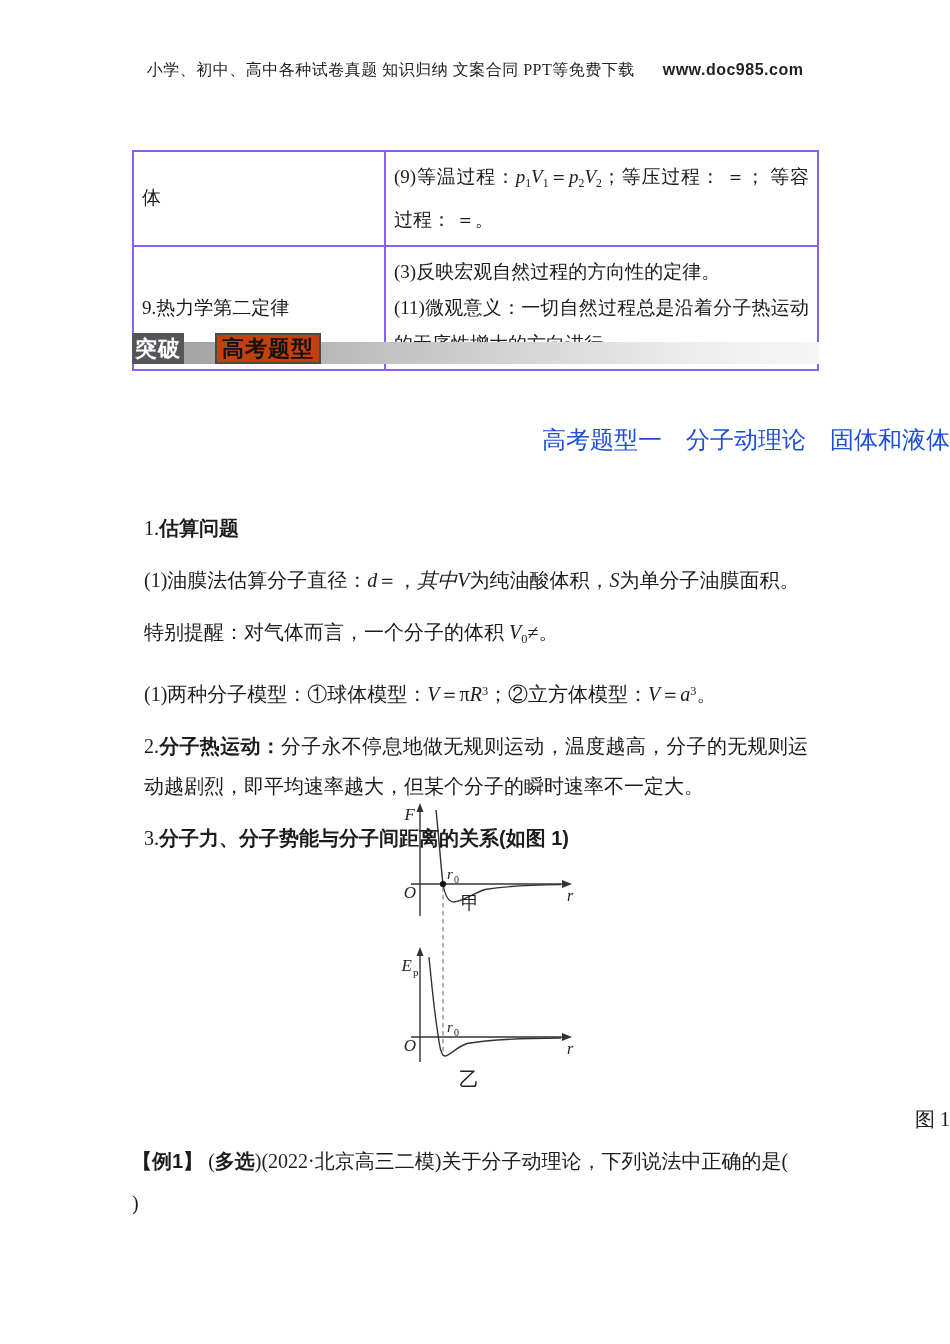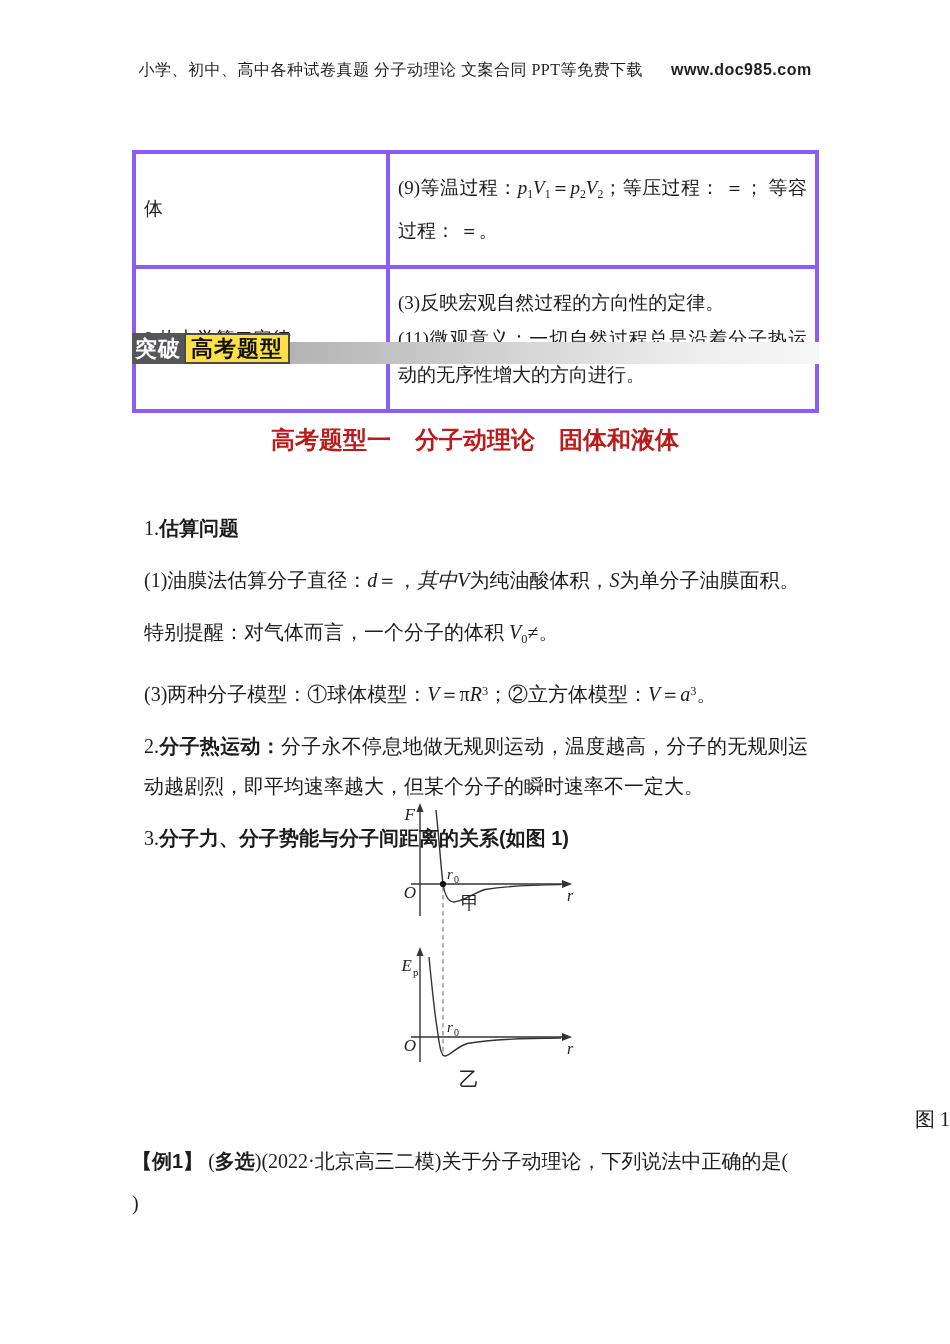--- a/index.html
+++ b/index.html
@@ -20,50 +20,50 @@
   }
   .hdr .site{font-family:"Liberation Sans","DejaVu Sans",sans-serif;font-weight:700;margin-left:28px;}
 
   
   table.summary{
     position:absolute;left:132px;top:150px;width:687px;
     border-collapse:collapse;table-layout:fixed;
     font-size:19px;
   }
   table.summary td{
-    border:4px solid #8b5cf6;vertical-align:middle;padding:16px 8px;
+    border:2px solid #8b5cf6;vertical-align:middle;padding:7px 8px;
   }
   td.lcell{width:234px;}
   td.rcell p{margin:0;line-height:36px;text-align:justify;}
   tr.row1 td{height:72px;}
   tr.row2 td{height:108px;}
 
   
   .banner{position:absolute;left:132px;top:333px;width:687px;height:32px;}
   .banner .bar{
     position:absolute;left:48px;right:0;top:9px;bottom:1px;
     background:linear-gradient(to right,#a3a3a3 0%,#c9c9c9 40%,#ededed 80%,#f7f7f7 100%);
   }
-  .banner .badge{position:absolute;left:0;top:0;height:31px;display:flex;}
+  .banner .badge{position:absolute;left:0;top:0;height:31px;display:flex;gap:31px;}
   .banner .b-dark{
     background:#55565a;color:#ffffff;
     font-family:"Liberation Sans","DejaVu Sans",sans-serif;font-weight:700;font-size:22px;
     display:flex;align-items:center;padding:0 3px;letter-spacing:1px;
   }
   .banner .b-light{
-    background:#fde047;color:#111;border:2px solid #4a4a4d;
+    background:#c2410c;color:#111;border:2px solid #4a4a4d;
     font-family:"Liberation Sans","DejaVu Sans",sans-serif;font-weight:700;font-size:22px;
     display:flex;align-items:center;padding:0 5px;letter-spacing:1px;
   }
 
   
   .sec-title{
-    position:absolute;left:0;top:424px;width:950px;text-align:center;
-    font-family:"Liberation Sans","DejaVu Sans",sans-serif;font-weight:700;
-    font-size:24px;color:#b91c1c;
+    position:absolute;left:0;top:424px;width:950px;text-align:right;
+    font-family:"Liberation Sans","DejaVu Sans",sans-serif;font-weight:400;
+    font-size:24px;color:#1d4ed8;
   }
 
   
   .content{
     position:absolute;left:132px;top:496px;width:688px;
     font-size:20px;line-height:40px;
   }
   .content p{margin:12px;text-align:justify;}
 
   
@@ -86,21 +86,21 @@
   .r0-label{font:italic 15px "Liberation Serif",serif;}
   .r0-sub{font:10px "Liberation Serif",serif;}
   .cjk-tag{font:18px "Liberation Serif","DejaVu Sans",serif;}
 </style>
 </head>
 <body>
 
 <div id="page">
 
   <div class="hdr">
-    <span>小学、初中、高中各种试卷真题 分子动理论 文案合同 PPT等免费下载</span><span class="site">www.doc985.com</span>
+    <span>小学、初中、高中各种试卷真题 知识归纳 文案合同 PPT等免费下载</span><span class="site">www.doc985.com</span>
   </div>
 
   <table class="summary">
     <tbody>
       <tr class="row1">
         <td class="lcell">体</td>
         <td class="rcell">
           <p><span>(9)等温过程：</span><span class="s-i">p</span><span class="s-sub">1</span><span class="s-i">V</span><span class="s-sub">1</span><span>＝</span><span class="s-i">p</span><span class="s-sub">2</span><span class="s-i">V</span><span class="s-sub">2</span><span>；等压过程： ＝； 等容过程： ＝。</span></p>
         </td>
       </tr>
@@ -121,21 +121,21 @@
       <span class="b-light">高考题型</span>
     </div>
   </div>
 
   <div class="sec-title">高考题型一　分子动理论　固体和液体</div>
 
   <div class="content">
     <p><span>1.</span><span class="s-b">估算问题</span></p>
     <p><span>(1)油膜法估算分子直径：</span><span class="s-i">d</span><span>＝，</span><span class="s-i">其中</span><span class="s-i">V</span><span>为纯油酸体积，</span><span class="s-i">S</span><span>为单分子油膜面积。</span></p>
     <p><span>特别提醒：对气体而言，一个分子的体积 </span><span class="s-i">V</span><span class="s-sub">0</span><span>≠。</span></p>
-    <p><span>(3)两种分子模型：①球体模型：</span><span class="s-i">V</span><span>＝π</span><span class="s-i">R</span><span class="s-sup">3</span><span>；②立方体模型：</span><span class="s-i">V</span><span>＝</span><span class="s-i">a</span><span class="s-sup">3</span><span>。</span></p>
+    <p><span>(1)两种分子模型：①球体模型：</span><span class="s-i">V</span><span>＝π</span><span class="s-i">R</span><span class="s-sup">3</span><span>；②立方体模型：</span><span class="s-i">V</span><span>＝</span><span class="s-i">a</span><span class="s-sup">3</span><span>。</span></p>
     <p><span>2.</span><span class="s-b">分子热运动：</span><span>分子永不停息地做无规则运动，温度越高，分子的无规则运动越剧烈，即平均速率越大，但某个分子的瞬时速率不一定大。</span></p>
     <p><span>3.</span><span class="s-b">分子力、分子势能与分子间距离的关系(如图 1)</span></p>
   </div>
 
   <div class="figure-wrap">
     <svg width="250" height="300" viewBox="0 0 250 300">
 
       <line x1="68" y1="89" x2="68" y2="258" stroke="#8a8a8a" stroke-width="1.3" stroke-dasharray="4.5,3.5"></line>
 
       <g>

